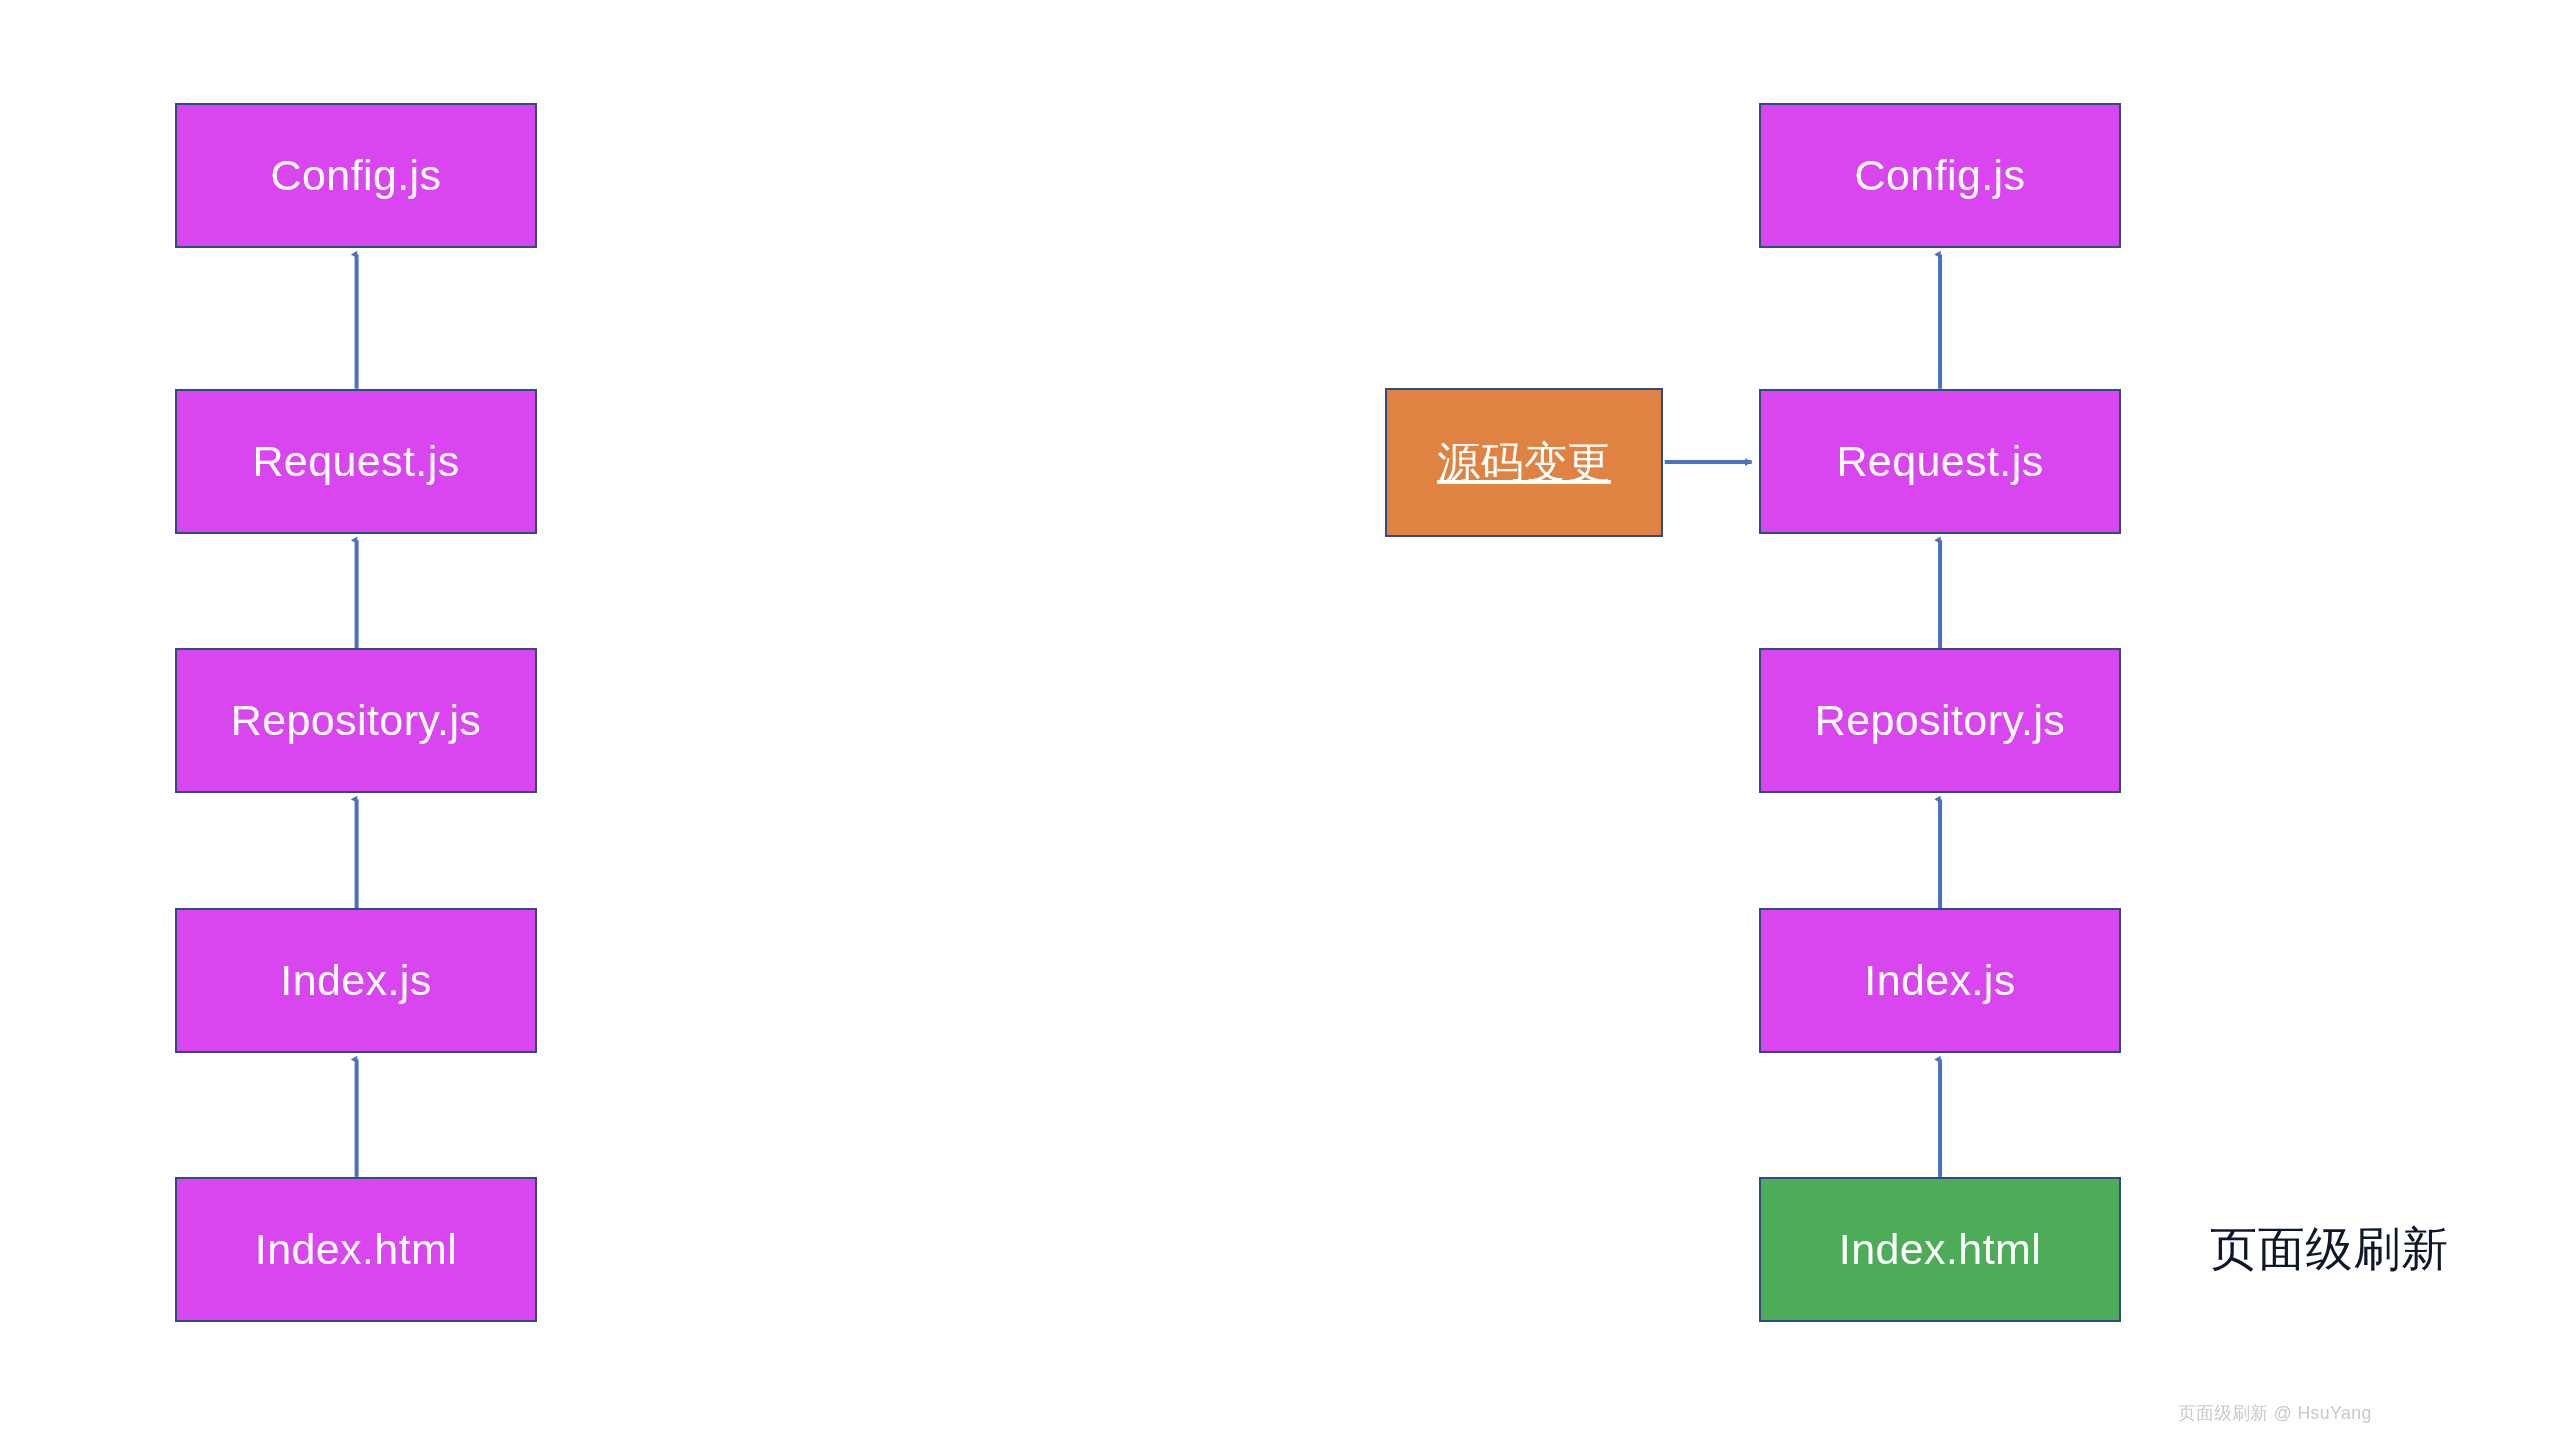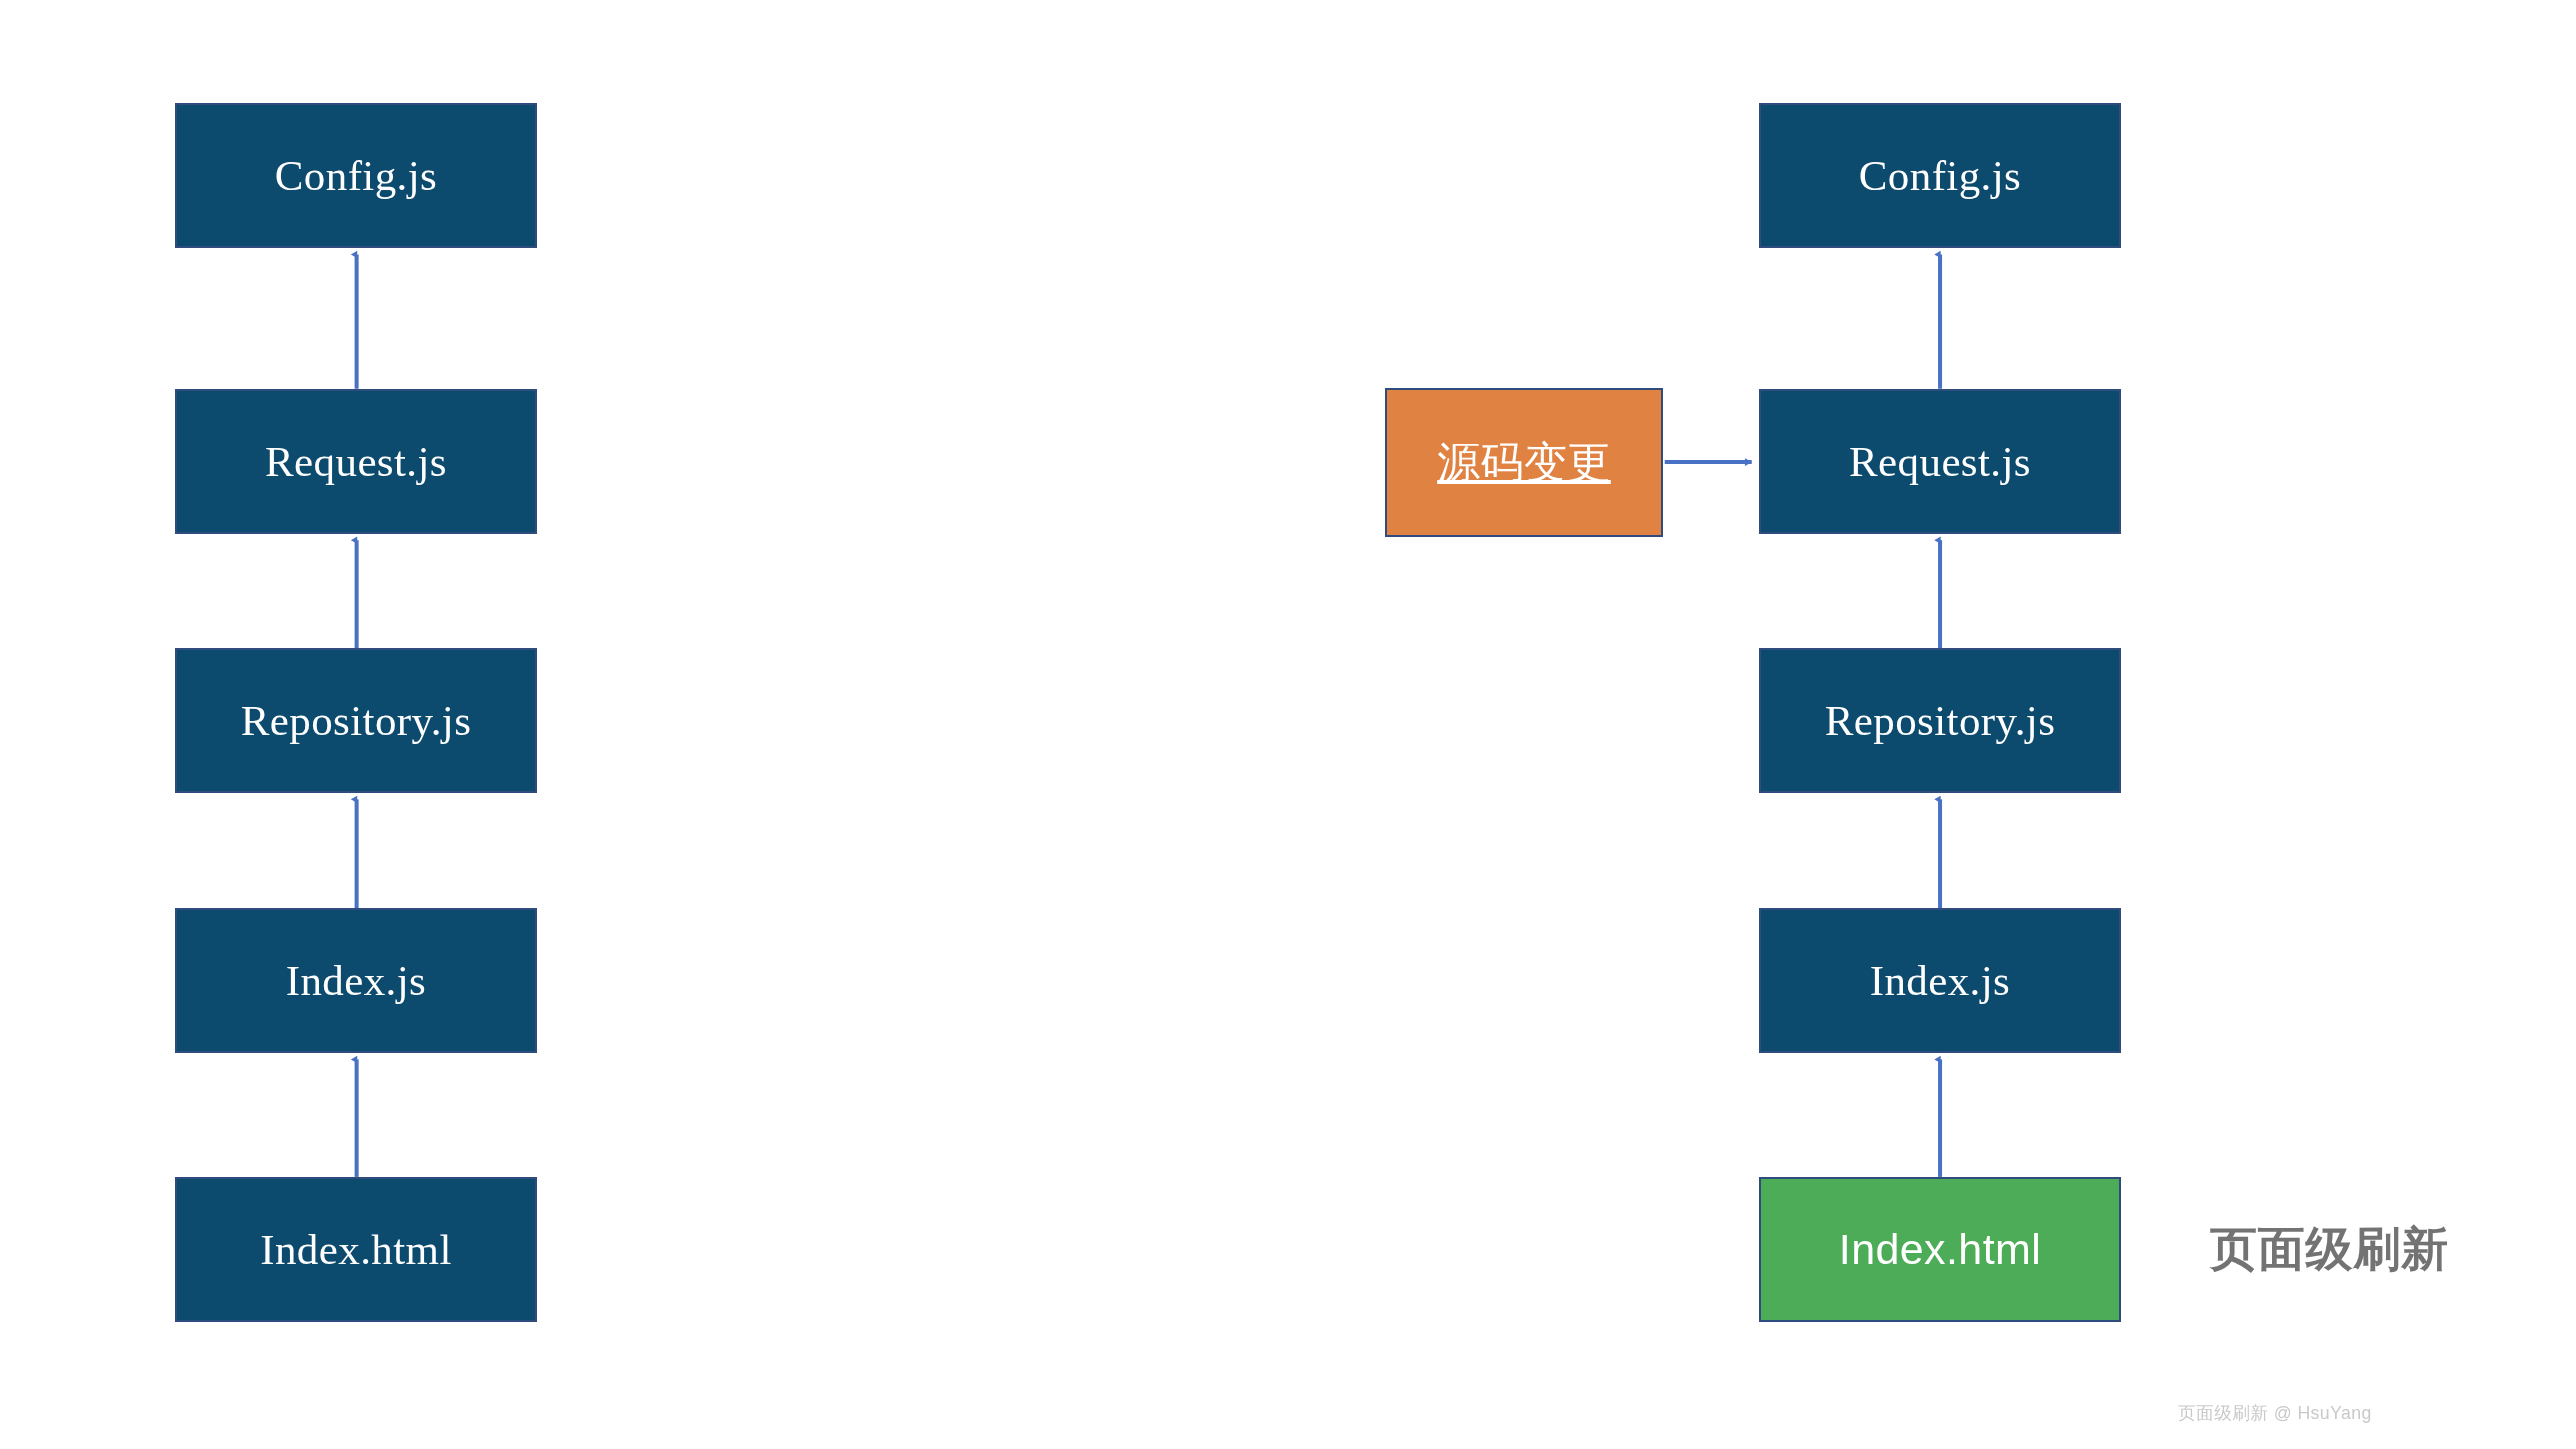--- a/index.html
+++ b/index.html
@@ -26,42 +26,42 @@
     justify-content: center;
     border: 2.4px solid #2E4C7E;
     color: #ffffff;
     font-size: 43px;
     font-weight: 400;
     letter-spacing: 0.4px;
     line-height: 1;
     white-space: nowrap;
     user-select: none;
   }
-  .node.blue   { background: #0c4a6e; font-family: Liberation Serif, serif; }
+  .node.blue   { background: #d946ef; }
   .node.orange { background: #DF8242; }
   .node.green  { background: #4CAC58; }
 
   .node-label {
     pointer-events: none;
   }
 
   .arrow-layer {
     position: absolute;
     left: 0;
     top: 0;
     width: 2576px;
     height: 1449px;
     pointer-events: none;
   }
 
   .side-note {
     position: absolute;
-    color: #737373;
+    color: #0f172a;
     font-size: 47px;
-    font-weight: 700;
+    font-weight: 400;
     white-space: nowrap;
     line-height: 1;
     letter-spacing: 0.8px;
   }
 
   .watermark {
     position: absolute;
     color: #C9C9C9;
     font-size: 17.7px;
     white-space: nowrap;

